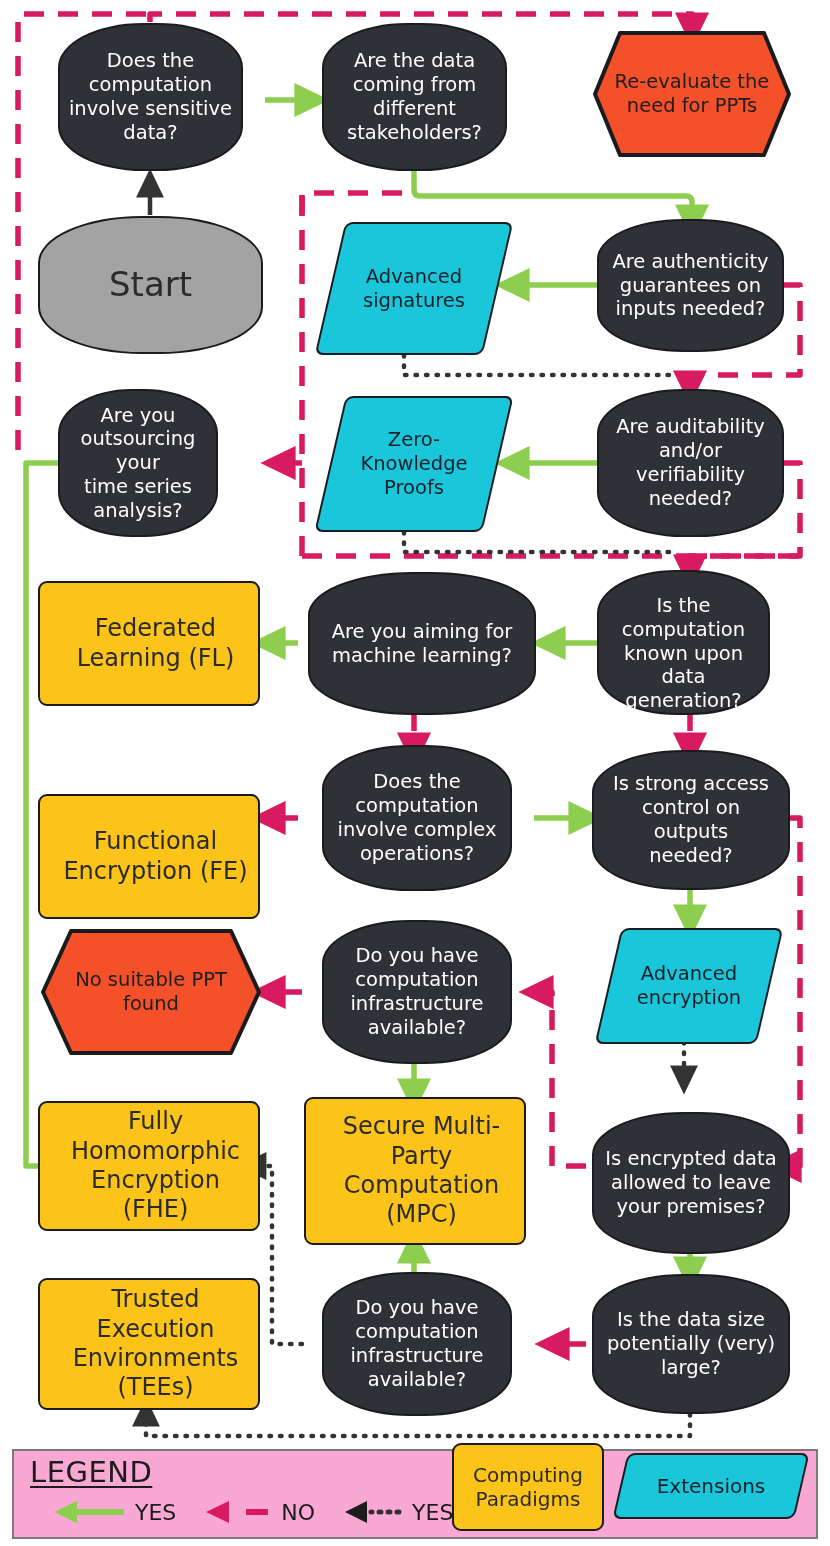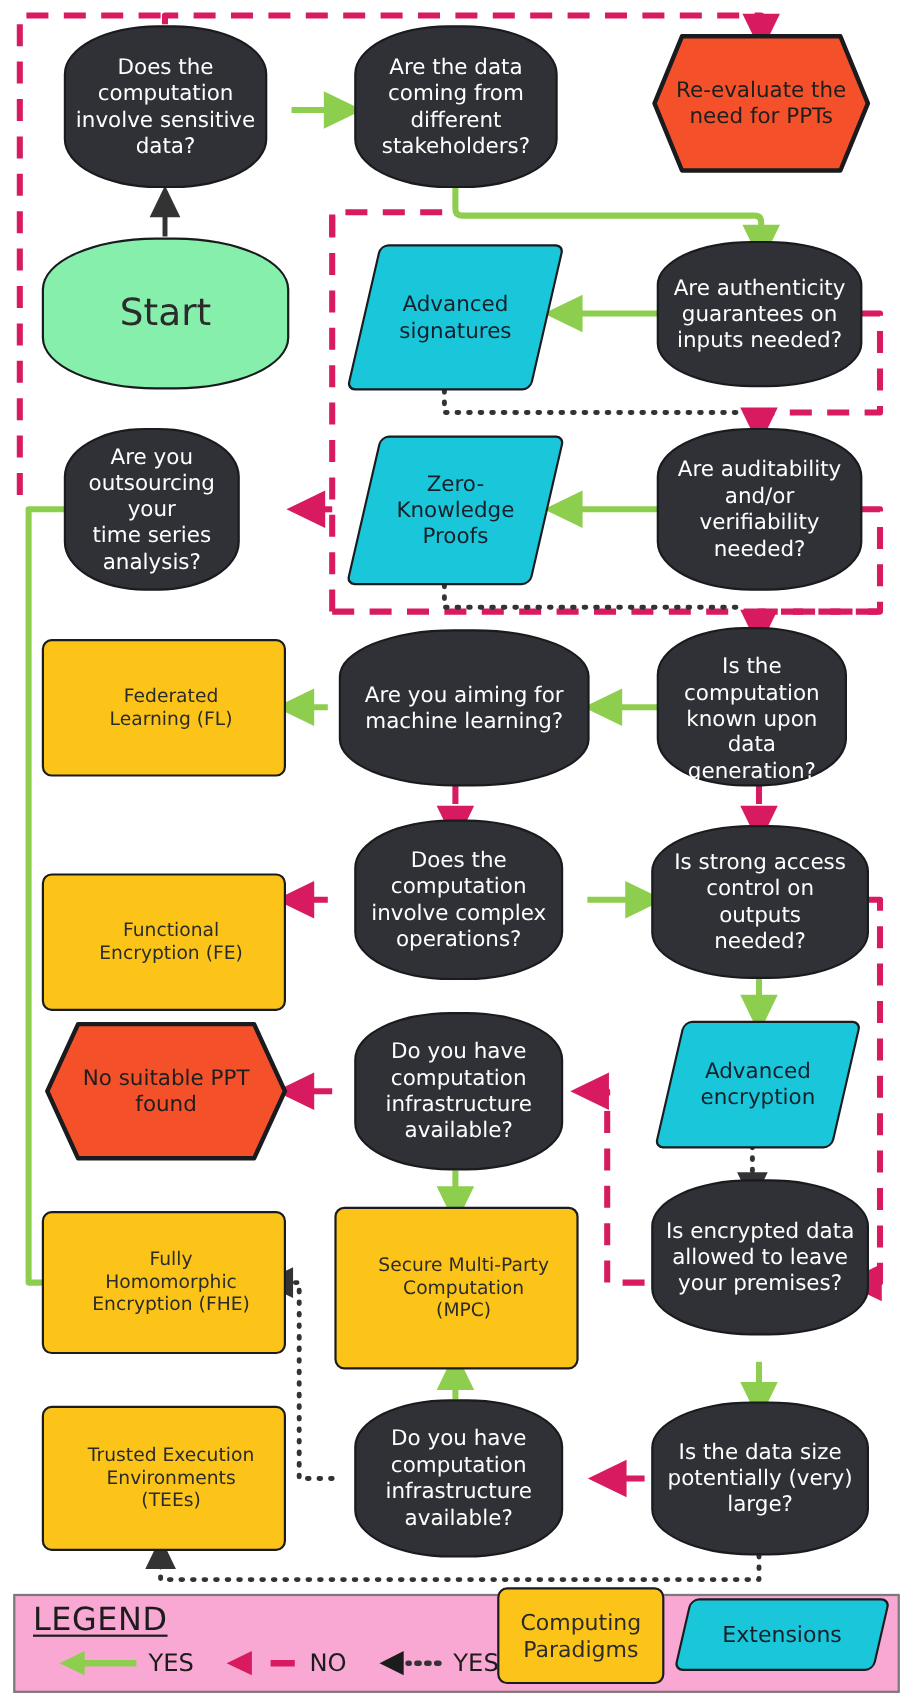--- a/index.html
+++ b/index.html
@@ -38,33 +38,33 @@
   
   .decision {
     background: #2f3136;
     color: #ffffff;
     border: 2.5px solid #1a1b1e;
     border-radius: 46% / 30%;
     font-size: 19.5px;
   }
   
   .start {
-    background: #86efac;
+    background: #a3a3a3;
     color: #2b2b2b;
     border: 2.5px solid #1a1b1e;
     border-radius: 46% / 34%;
     font-size: 34px;
   }
   
   .paradigm {
     background: #fcc419;
     color: #2b2b2b;
     border: 2.5px solid #1a1b1e;
     border-radius: 9px;
-    font-size: 17px;
+    font-size: 24px;
     padding-left: 13px;
   }
   
   .extension {
     color: #16202a;
     font-size: 19.5px;
     background: transparent;
     border: none;
   }
   .extension .skew {
@@ -367,21 +367,21 @@
 Homomorphic
 Encryption (FHE)</span>
   </div>
 
   <div class="node paradigm" style="left:304px; top:1097px; width:222px; height:148px;">
     <span class="lbl">Secure Multi-Party
 Computation
 (MPC)</span>
   </div>
 
-  <div class="node decision" style="left:592px; top:1072px; width:198px; height:142px;">
+  <div class="node decision" style="left:592px; top:1112px; width:198px; height:142px;">
     <span class="lbl">Is encrypted data
 allowed to leave
 your premises?</span>
   </div>
 
   <div class="node paradigm" style="left:38px; top:1278px; width:222px; height:132px;">
     <span class="lbl">Trusted Execution
 Environments
 (TEEs)</span>
   </div>

